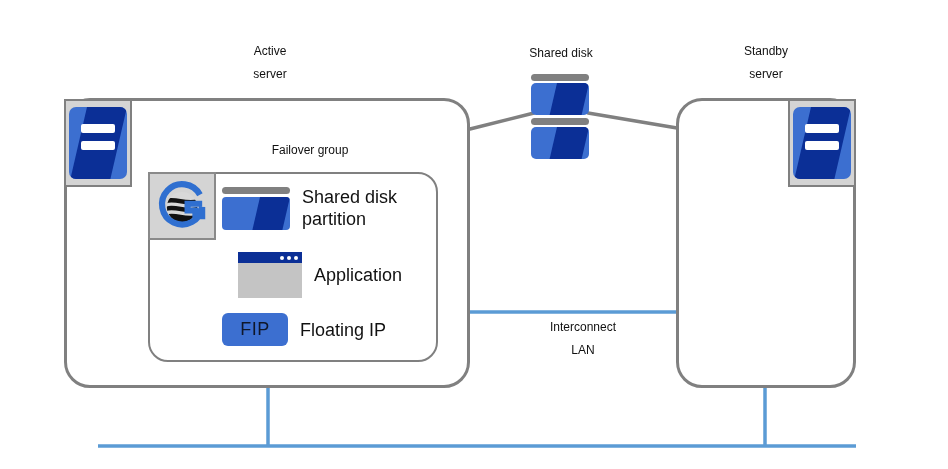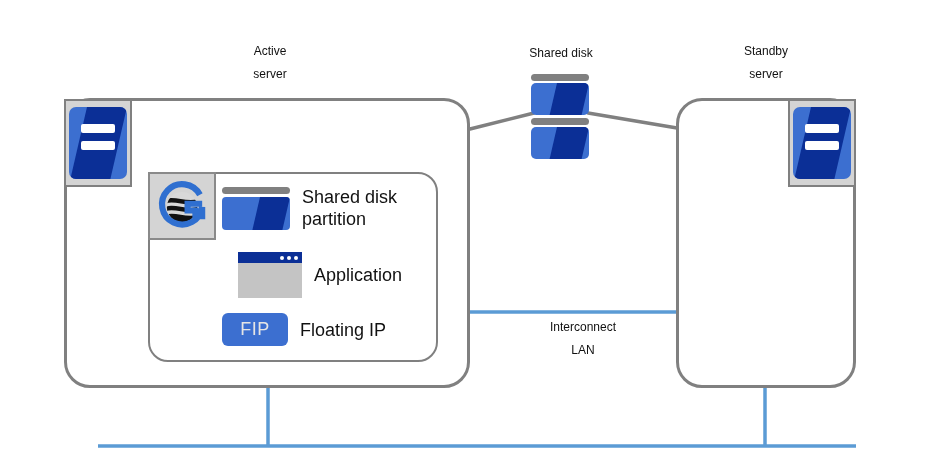--- a/index.html
+++ b/index.html
@@ -141,21 +141,21 @@
   .ic-app{position:relative;width:64px;height:46px;background:#c4c4c4;}
   .ic-app .bar{
     position:absolute;left:0;top:0;width:100%;height:11px;background:#0b2f96;
     display:flex;align-items:center;justify-content:flex-end;gap:3px;padding-right:4px;box-sizing:border-box;
   }
   .ic-app .dot{width:4px;height:4px;border-radius:50%;background:#ffffff;}
 
   .ic-fip{
     width:66px;height:33px;border-radius:6px;background:#3c6fd0;
     display:flex;align-items:center;justify-content:center;
-    color:#e5e5e5;font-size:18px;letter-spacing:0.5px;
+    color:#0f172a;font-size:18px;letter-spacing:0.5px;
   }
 </style>
 </head>
 <body>
 
 <div id="canvas">
 
   <svg class="layer" viewBox="0 0 948 469" xmlns="http://www.w3.org/2000/svg">
 
     <line x1="470" y1="129" x2="534" y2="113" stroke="#808080" stroke-width="3.5" stroke-linecap="round"></line>
@@ -177,20 +177,21 @@
     <span>server</span>
   </div>
 
   <div class="server-icon" style="left:64px; top:99px; width:68px; height:88px;">
     <div class="body">
       <div class="slot s1"></div>
       <div class="slot s2"></div>
     </div>
   </div>
 
+  <div class="lbl" style="left:180px; top:139px; width:260px;"><span>Failover group</span></div>
 
   <div class="rbox inner" style="left:148px; top:172px; width:290px; height:190px;"></div>
 
   <div class="glogo" style="left:148px; top:172px; width:68px; height:68px;">
     <svg width="56" height="56" viewBox="0 0 100 100" xmlns="http://www.w3.org/2000/svg">
       <defs>
         <clipPath id="ballclip">
             <circle cx="50" cy="52" r="27"></circle>
           </clipPath>
       </defs>

